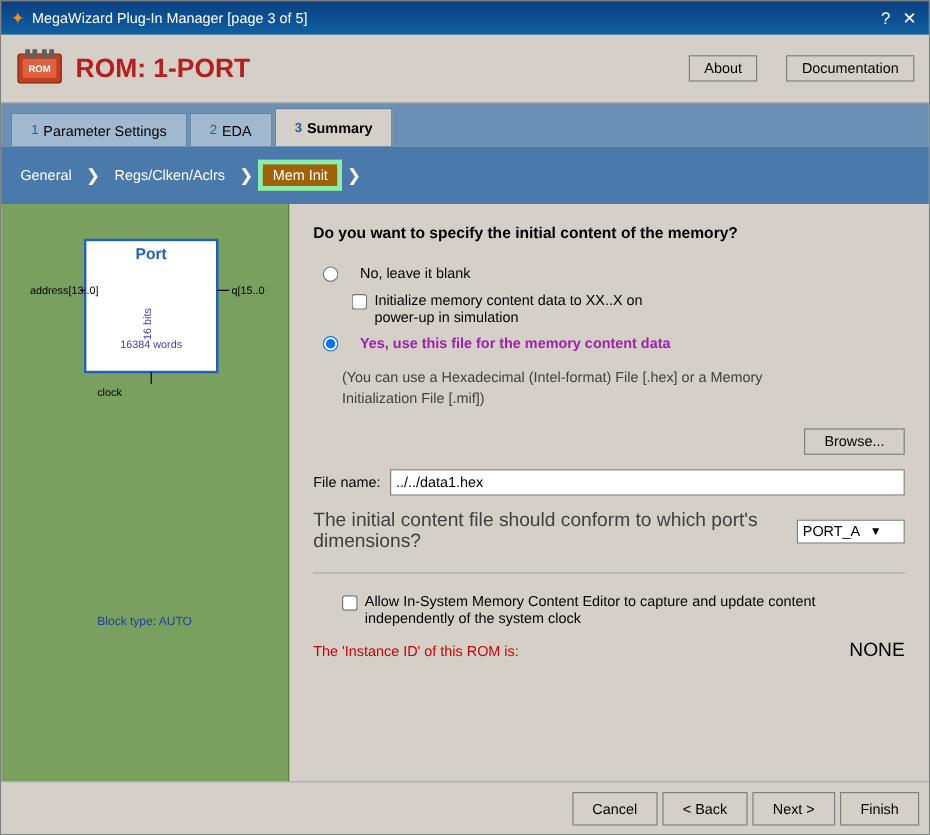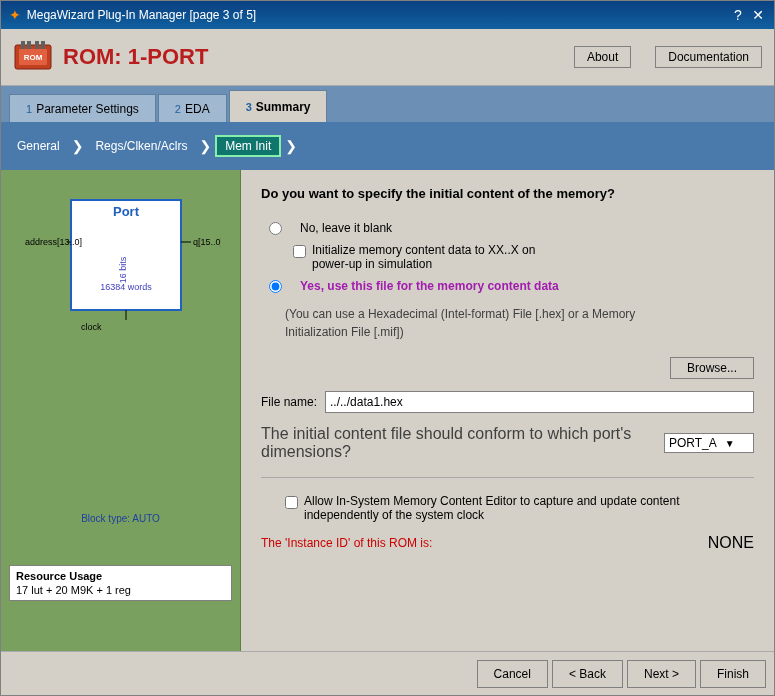--- a/index.html
+++ b/index.html
@@ -127,22 +127,22 @@
       color: white;
       font-size: 12px;
       padding: 2px 8px;
       cursor: pointer;
     }
     .nav-arrow {
       color: white;
       font-size: 14px;
     }
     .nav-item.active-nav {
-      background: #0f766e;
-      border: 2px solid #86efac;
+      background: #a16207;
+      border: 4px solid #86efac;
       text-align: right;
     }
     .main-content {
       display: flex;
       flex: 1;
       overflow: hidden;
     }
     .left-panel {
       width: 240px;
       background: #7aa060;
@@ -403,24 +403,20 @@
 
           <text x="172" y="65" font-size="9" fill="#000">q[15..0]</text>
 
           <line x1="105" y1="130" x2="105" y2="140" stroke="#000" stroke-width="1"></line>
 
           <text x="60" y="150" font-size="9" fill="#000">clock</text>
         </svg>
         <div class="block-type">Block type: AUTO</div>
       </div>
 
-      <div class="resource-usage">
-        <div class="resource-title">Resource Usage</div>
-        <div class="resource-value">17 lut + 20 M9K + 1 reg</div>
-      </div>
     </div>
 
     <div class="right-panel">
       <div class="question-text">Do you want to specify the initial content of the memory?</div>
 
       <div class="radio-group">
 
         <div class="radio-option">
           <input type="radio" name="mem_init" style="">
           <span>No, leave it blank</span>

